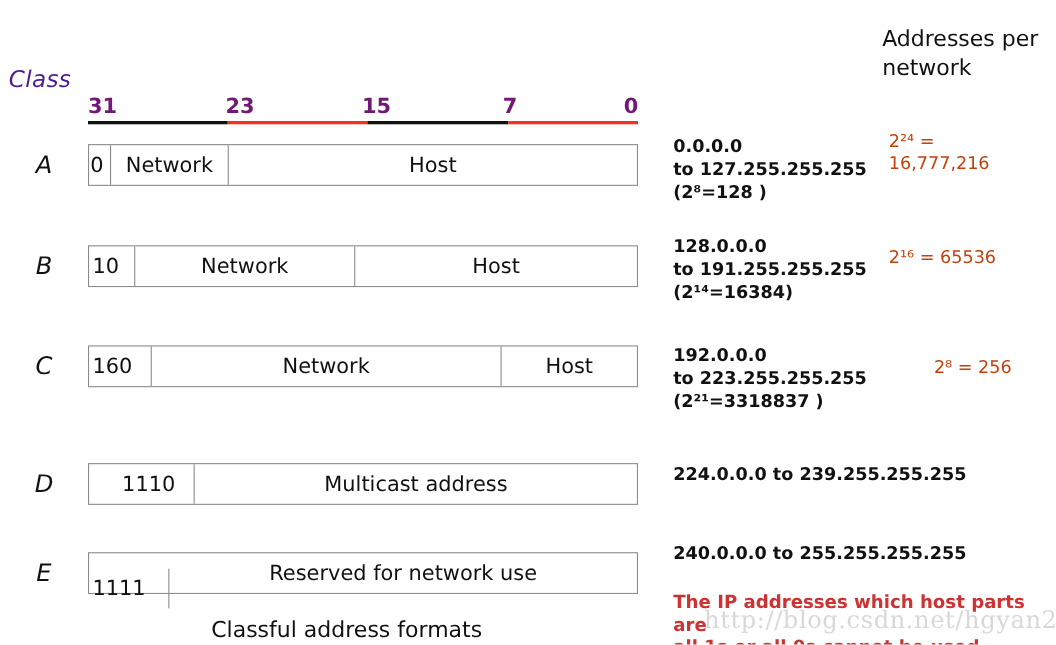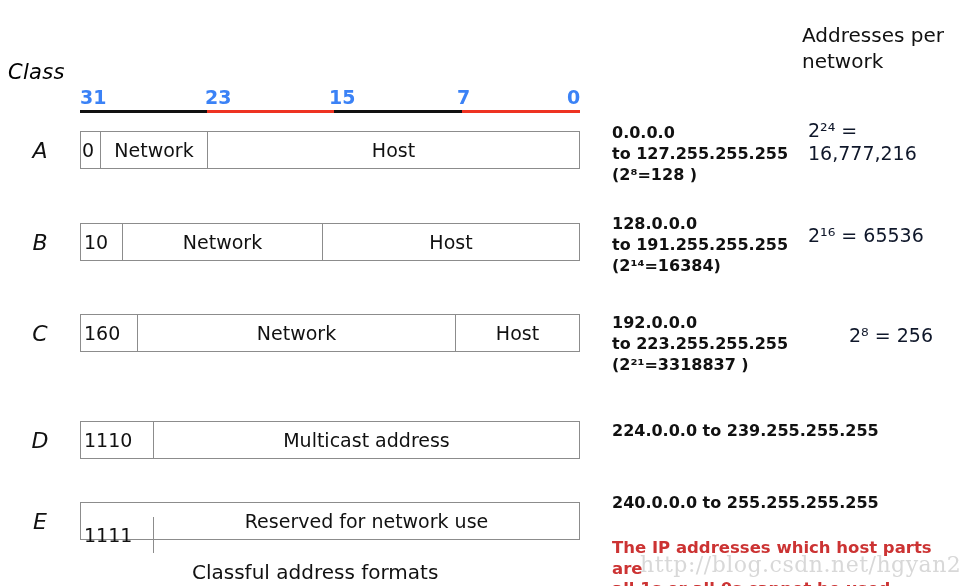--- a/index.html
+++ b/index.html
@@ -21,40 +21,40 @@
     width: 960px;
     height: 586px;
   }
   .abs { position: absolute; }
 
   
   .class-label {
     font-family: "DejaVu Sans", sans-serif;
     font-size: 21px;
     font-style: italic;
-    color: #000000;
+    color: #4c1d95;
     letter-spacing: 0.3px;
   }
   .row-letter {
     font-family: "DejaVu Sans", sans-serif;
     font-size: 22px;
     font-style: italic;
     color: #111;
     text-align: center;
     width: 40px;
   }
 
   
   .ruler-ticks { position: absolute; left: 80px; top: 86px; width: 500px; height: 22px; }
   .tick-num {
     position: absolute;
     font-size: 19px;
     font-weight: bold;
     font-family: "DejaVu Sans", sans-serif;
-    color: #3b82f6;
+    color: #701a75;
     top: 0;
   }
   .ruler-line { position: absolute; left: 80px; top: 110px; height: 3px; width: 500px; }
   .ruler-seg { position: absolute; top: 0; height: 3px; }
 
   
   .fieldrow {
     position: absolute;
     left: 80px;
     height: 38px;
@@ -99,22 +99,22 @@
     font-size: 16px;
     font-weight: bold;
     color: #111;
     line-height: 1.32;
     white-space: pre-line;
   }
   .range-block.oneline { line-height: 1.2; }
   .count-block {
     position: absolute;
     font-family: "DejaVu Sans", sans-serif;
-    font-size: 19px;
-    color: #0f172a;
+    font-size: 16px;
+    color: #c2410c;
     line-height: 1.22;
     white-space: pre-line;
   }
 
   .caption {
     position: absolute;
     font-family: "DejaVu Sans", sans-serif;
     font-size: 20px;
     color: #111;
   }
@@ -187,21 +187,21 @@
     <div class="cell prefix" style="width:57px;">160</div>
     <div class="cell" style="width:318px;">Network</div>
     <div class="cell" style="width:123px;">Host</div>
   </div>
   <div class="range-block" style="left:612px; top:312px; width:200px;">192.0.0.0
 to 223.255.255.255
 (2²¹=3318837 )</div>
   <div class="count-block" style="left:849px; top:324px; width:150px;">2⁸ = 256</div>
 
   <div class="abs row-letter" style="left:20px; top:428px;">D</div>
-  <div class="fieldrow" style="top:421px; width:500px;">
+  <div class="fieldrow" style="top:421px; width:500px;padding-left:27px;">
     <div class="cell prefix" style="width:73px;">1110</div>
     <div class="cell" style="width:425px;">Multicast address</div>
   </div>
   <div class="range-block oneline" style="left:612px; top:421px; width:330px;">224.0.0.0  to 239.255.255.255</div>
 
   <div class="abs row-letter" style="left:20px; top:509px;">E</div>
   <div class="fieldrow" style="top:502px; width:500px;">
     <div class="cell prefix" style="width:73px;margin-top:14px;">1111</div>
     <div class="cell" style="width:425px;">Reserved for network use</div>
   </div>

